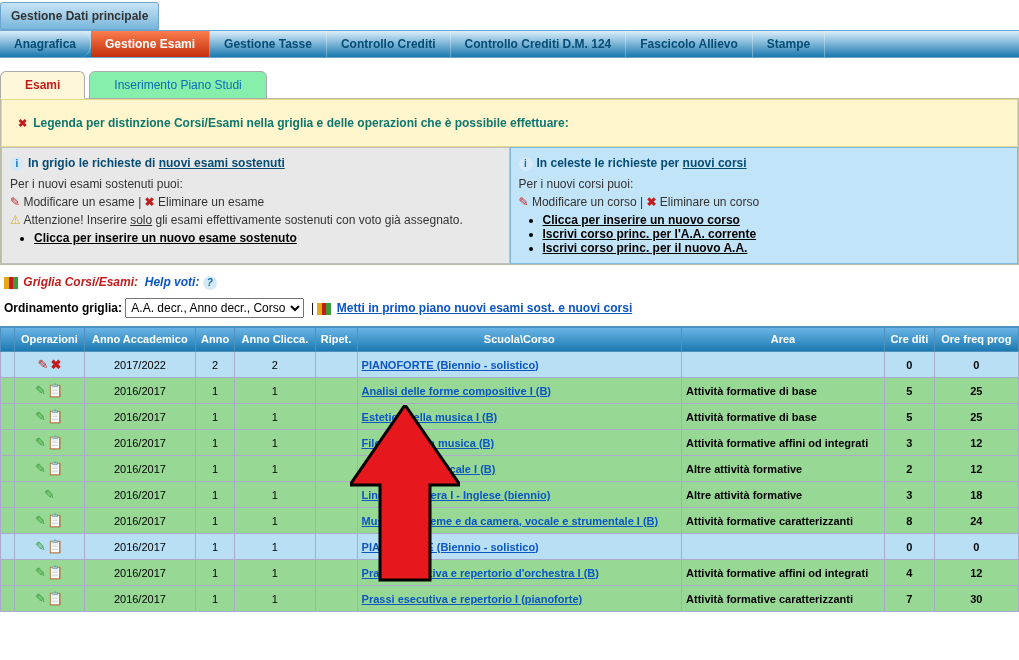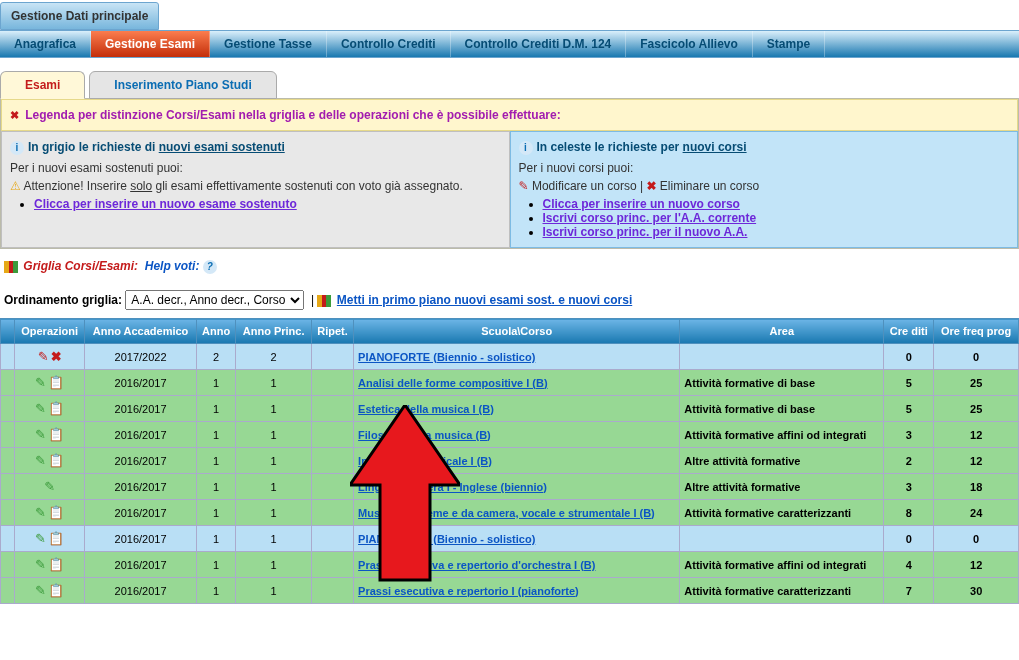--- a/index.html
+++ b/index.html
@@ -3,51 +3,51 @@
 <meta charset="utf-8">
 <style>
   * { box-sizing: border-box; margin: 0; padding: 0; }
   body { font-family: Verdana, Arial, sans-serif; font-size: 12px; background: #fff; width: 1019px; }
   
   .window-title { background: linear-gradient(to bottom, #c8e4f5, #78b6dc); border: 1px solid #6ca5cf; padding: 6px 10px; font-weight: bold; color: #333; display: inline-block; border-radius: 3px 3px 0 0; margin: 2px 0 0 0;}
   
   .nav-tabs { display: flex; background: linear-gradient(to bottom, #daeffb, #1978b0); border-top: 1px solid #6ca5cf; border-bottom: 1px solid #6ca5cf; padding: 0; }
   .nav-tabs .tab { padding: 6px 14px; color: #064c74; font-weight: bold; cursor: pointer; border-right: 1px solid rgba(255,255,255,0.3); }
   .nav-tabs .tab.red { background: linear-gradient(to bottom, #fb7d4e, #c32e0a); color: #fff; }
-  .nav-tabs .tab.anagrafica { color: #064c74; }
+  .nav-tabs .tab.anagrafica { color: #064c74; border-radius: 11px; }
   
   .sub-tabs { display: flex; margin-top:12px; border-bottom: 0; }
   .sub-tabs .st { padding: 6px 24px; border: 1px solid #aaa; border-radius: 6px 6px 0 0; margin-right: 4px; background: #fffad1; color: #c41b1b; font-weight: bold; cursor:pointer; position:relative; top:1px;}
   .sub-tabs .st.active { background: #fff8d8; color: #c41b1b; z-index:2; border-bottom: 1px solid #fff8d8;}
-  .sub-tabs .st.second { background: #e5e5e5; color: #0b6db3; font-weight:bold; }
+  .sub-tabs .st.second { background: #86efac; color: #0b6db3; font-weight:normal; }
   
   .panel { border: 1px solid #bba; padding: 0; }
-  .legend-bar { background: #fff6cd; border: 1px solid #e6d98a; padding: 8px; color: #a21caf; font-weight: bold; position:relative;}
+  .legend-bar { background: #fff6cd; border: 1px solid #e6d98a; padding: 16px; color: #0f766e; font-weight: bold; position:relative;}
   .legend-bar::before { content:"✖"; color:#c41b1b; font-size:11px; margin-right:6px; }
   
   .two-col { display: flex; }
   .col { flex:1; padding: 8px; }
   .col.grey { background: #e8e8e8; border:1px solid #bfbfbf; }
   .col.blue { background: #c2e4f8; border:1px solid #7dbbe3; }
   .col h4 { color: #064c74; font-size: 12px; margin-bottom: 6px; }
   .col h4 .info { display:inline-block; width:14px; height:14px; border-radius:50%; background:#d4e8f7; color:#0b6db3; font-size:10px; text-align:center; line-height:14px; margin-right:4px; }
   .col p { color:#333; margin:4px 0; }
   .pencil { color:#c41b1b; }
   .redx { color:#c41b1b; font-weight:bold; }
   .warn { color:#e6a817; }
-  a.blue-link { color:#6d28d9; text-decoration:underline; font-weight:bold; }
+  a.blue-link { color:#000000; text-decoration:underline; font-weight:bold; }
   ul.links { list-style: disc; padding-left: 24px; margin-top:4px;}
   
   .griglia-bar { padding: 10px 4px 4px 4px; color:#c41b1b; font-weight:bold;font-style:italic; }
   .griglia-bar .label { color:#c41b1b; }
   .griglia-bar .help { color:#0b55c4; font-weight:bold; }
   .griglia-bar .help-icon { display:inline-block; width:14px; height:14px; border-radius:50%; background:#d4e8f7; color:#0b6db3; font-size:10px; text-align:center; line-height:14px;}
   
   .ord-row { padding:4px; }
-  .ord-row select { font-size:12px; padding:1px;margin-top:8px;}
+  .ord-row select { font-size:12px; padding:1px;}
   .ord-row .primo { color:#0b55c4; text-decoration:underline; font-weight:bold; }
   .chart-icon { display:inline-block; width:14px; height:12px; background:linear-gradient(to right, #e6a817 33%, #c41b1b 33% 66%, #3b9b3b 66%); vertical-align:middle; margin-right:2px;}
   
   table.grid { width:100%; border-collapse: collapse; margin-top:4px;}
   table.grid th { background: linear-gradient(to bottom, #6cb5e6, #1978b0); color:#fff; font-weight:bold; padding:6px 4px; border:1px solid #4f90bd; font-size:11px; text-align:center;}
   table.grid td { border:1px solid #aac; padding:5px 4px; font-size:11px; text-align:center;}
   table.grid td.left { text-align:left; }
   tr.row-blue td { background: #b9dff5; }
   tr.row-green td { background: #97d894; }
   .course-link { color:#0b55c4; text-decoration:underline; font-weight:bold; }
@@ -80,20 +80,21 @@
   <div class="st active">Esami</div>
   <div class="st second">Inserimento Piano Studi</div>
 </div>
 
 <div class="panel">
   <div class="legend-bar">Legenda per distinzione Corsi/Esami nella griglia e delle operazioni che è possibile effettuare:</div>
   <div class="two-col">
     <div class="col grey">
       <h4><span class="info">i</span><span>In grigio le richieste di </span><u>nuovi esami sostenuti</u></h4>
       <p>Per i nuovi esami sostenuti puoi:</p>
+      <p><span class="pencil">✎</span> <span>Modificare un esame</span> | <span class="redx">✖</span> <span>Eliminare un esame</span></p>
       <p><span class="warn">⚠</span> <span>Attenzione! Inserire </span><u>solo</u><span> gli esami effettivamente sostenuti con voto già assegnato.</span></p>
       <ul class="links">
             <li><a href="#" class="blue-link">Clicca per inserire un nuovo esame sostenuto</a></li>
           </ul>
     </div>
     <div class="col blue">
       <h4><span class="info">i</span><span>In celeste le richieste per </span><u>nuovi corsi</u></h4>
       <p>Per i nuovi corsi puoi:</p>
       <p><span class="pencil">✎</span> <span>Modificare un corso</span> | <span class="redx">✖</span> <span>Eliminare un corso</span></p>
       <ul class="links">
@@ -119,21 +120,21 @@
   <a href="#" class="primo">Metti in primo piano nuovi esami sost. e nuovi corsi</a>
 </div>
 
 <table class="grid">
   <thead>
         <tr>
     <th style="width:14px;"></th>
     <th>Operazioni</th>
     <th>Anno Accademico</th>
     <th>Anno</th>
-    <th>Anno Princ.</th>
+    <th>Anno Clicca.</th>
     <th>Ripet.</th>
     <th>Scuola\Corso</th>
     <th>Area</th>
     <th>Cre diti</th>
     <th>Ore freq prog</th>
   </tr>
       </thead>
   <tbody id="grid-body">
         <tr class="row-blue">
           <td></td>

